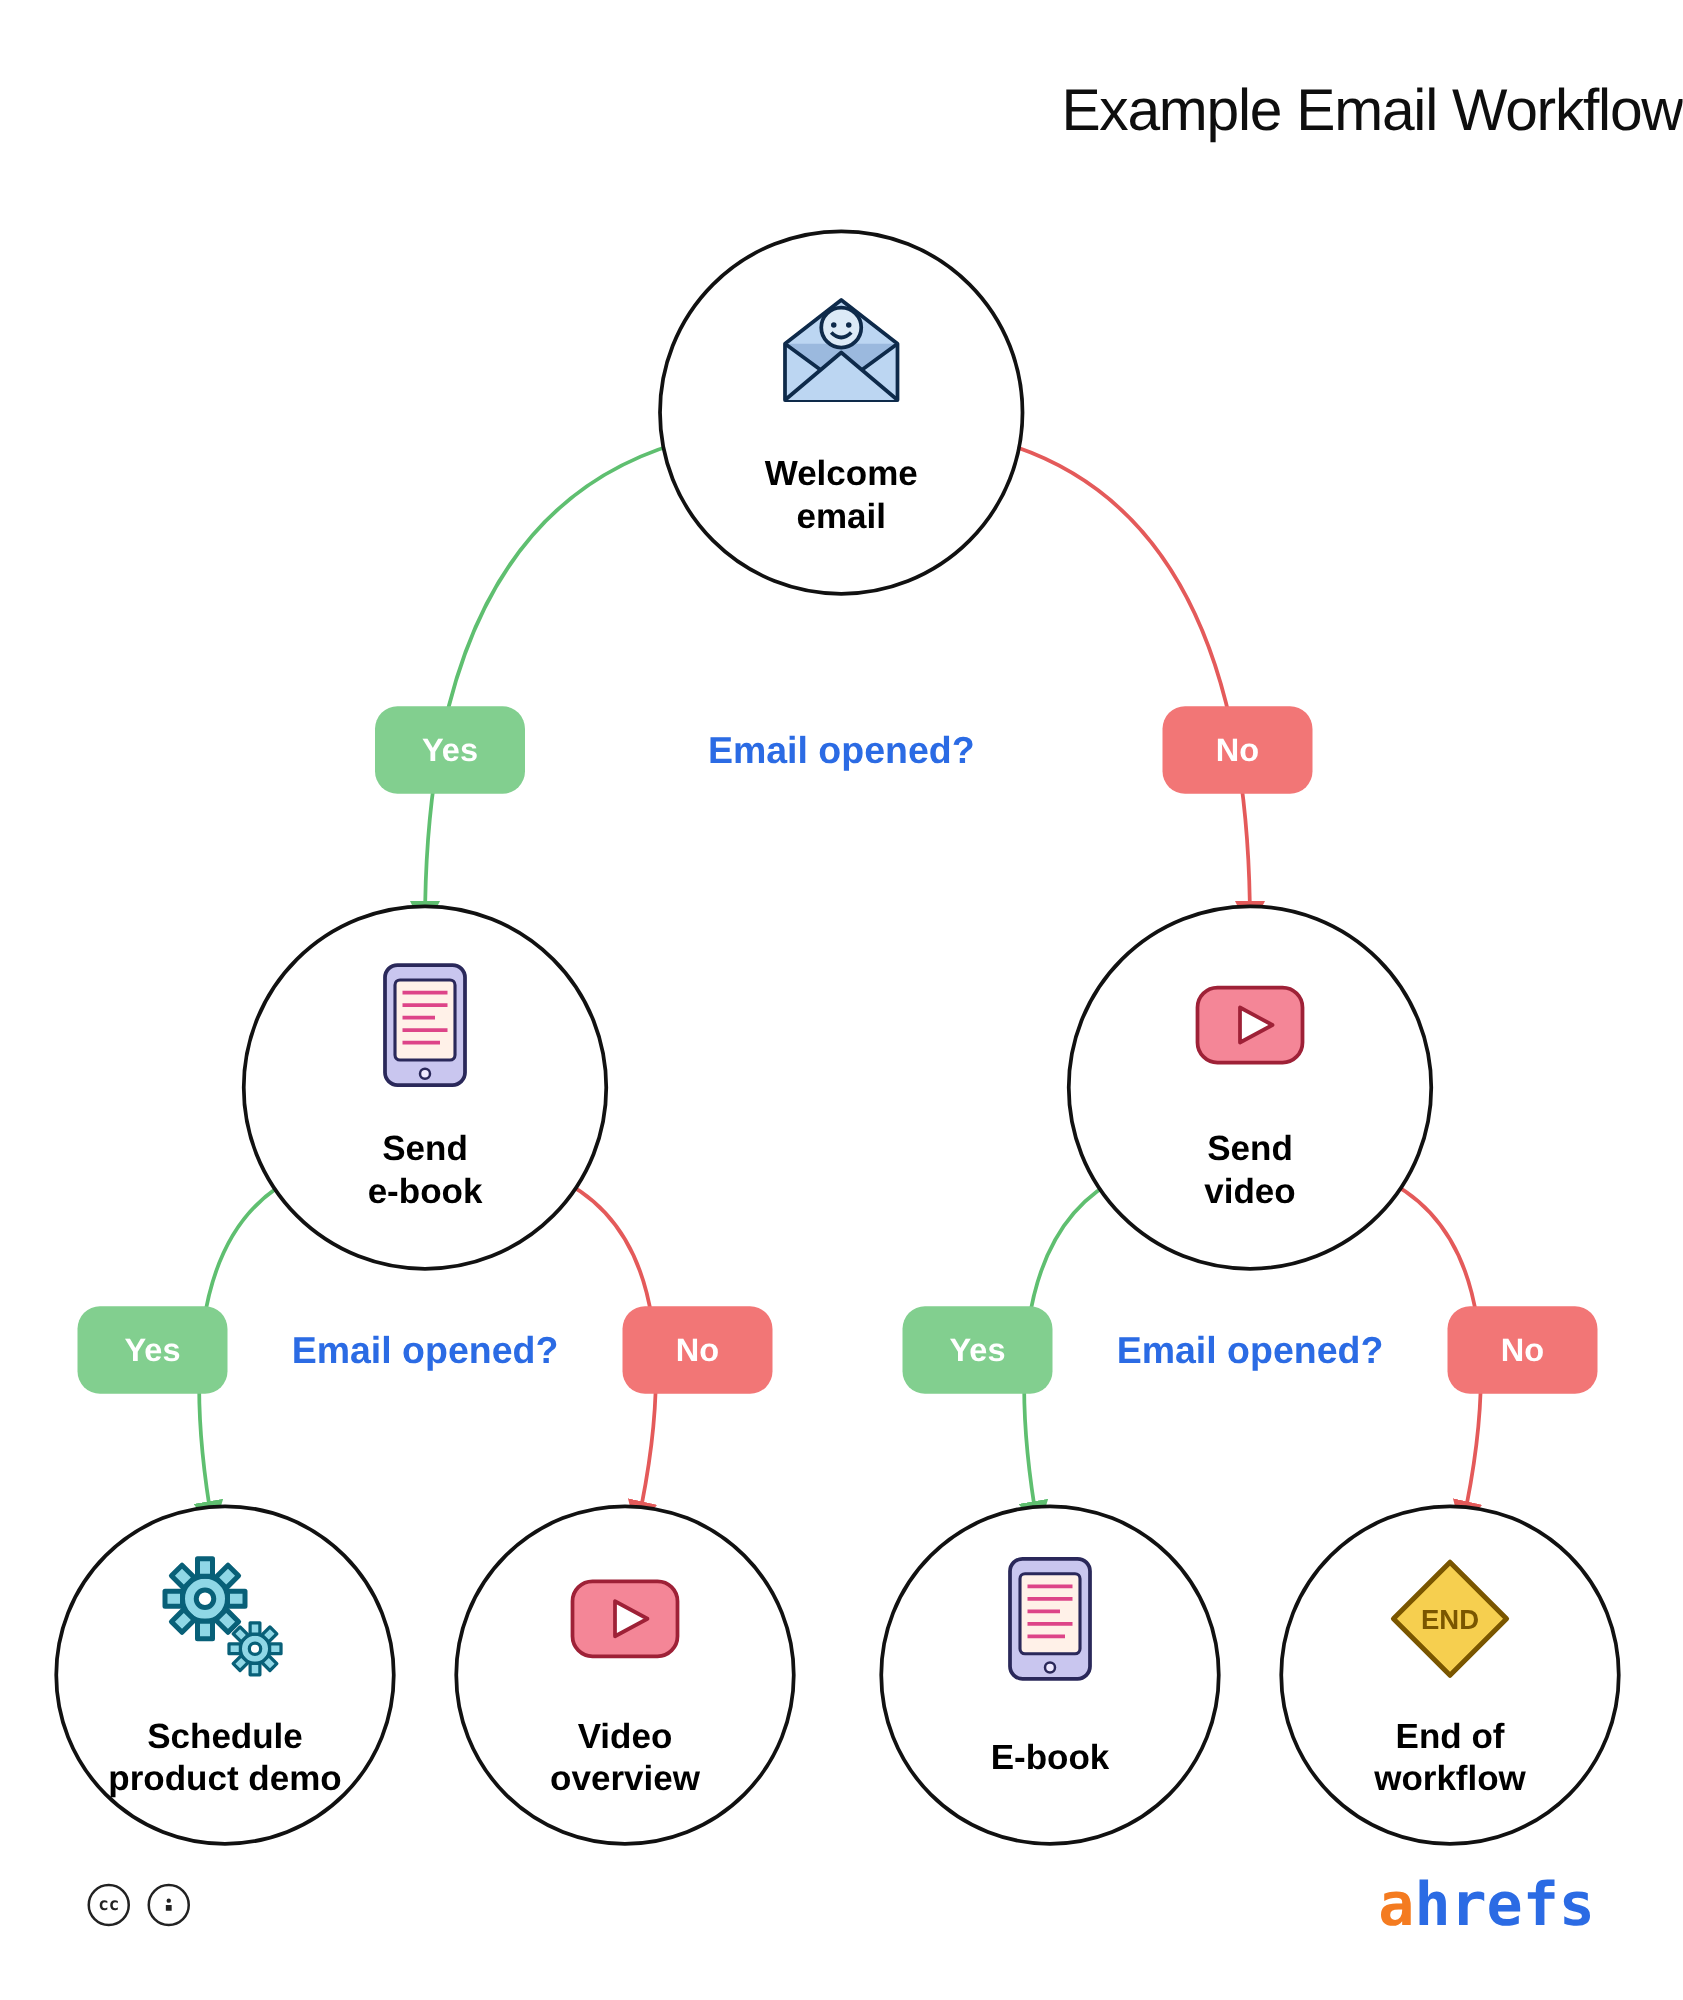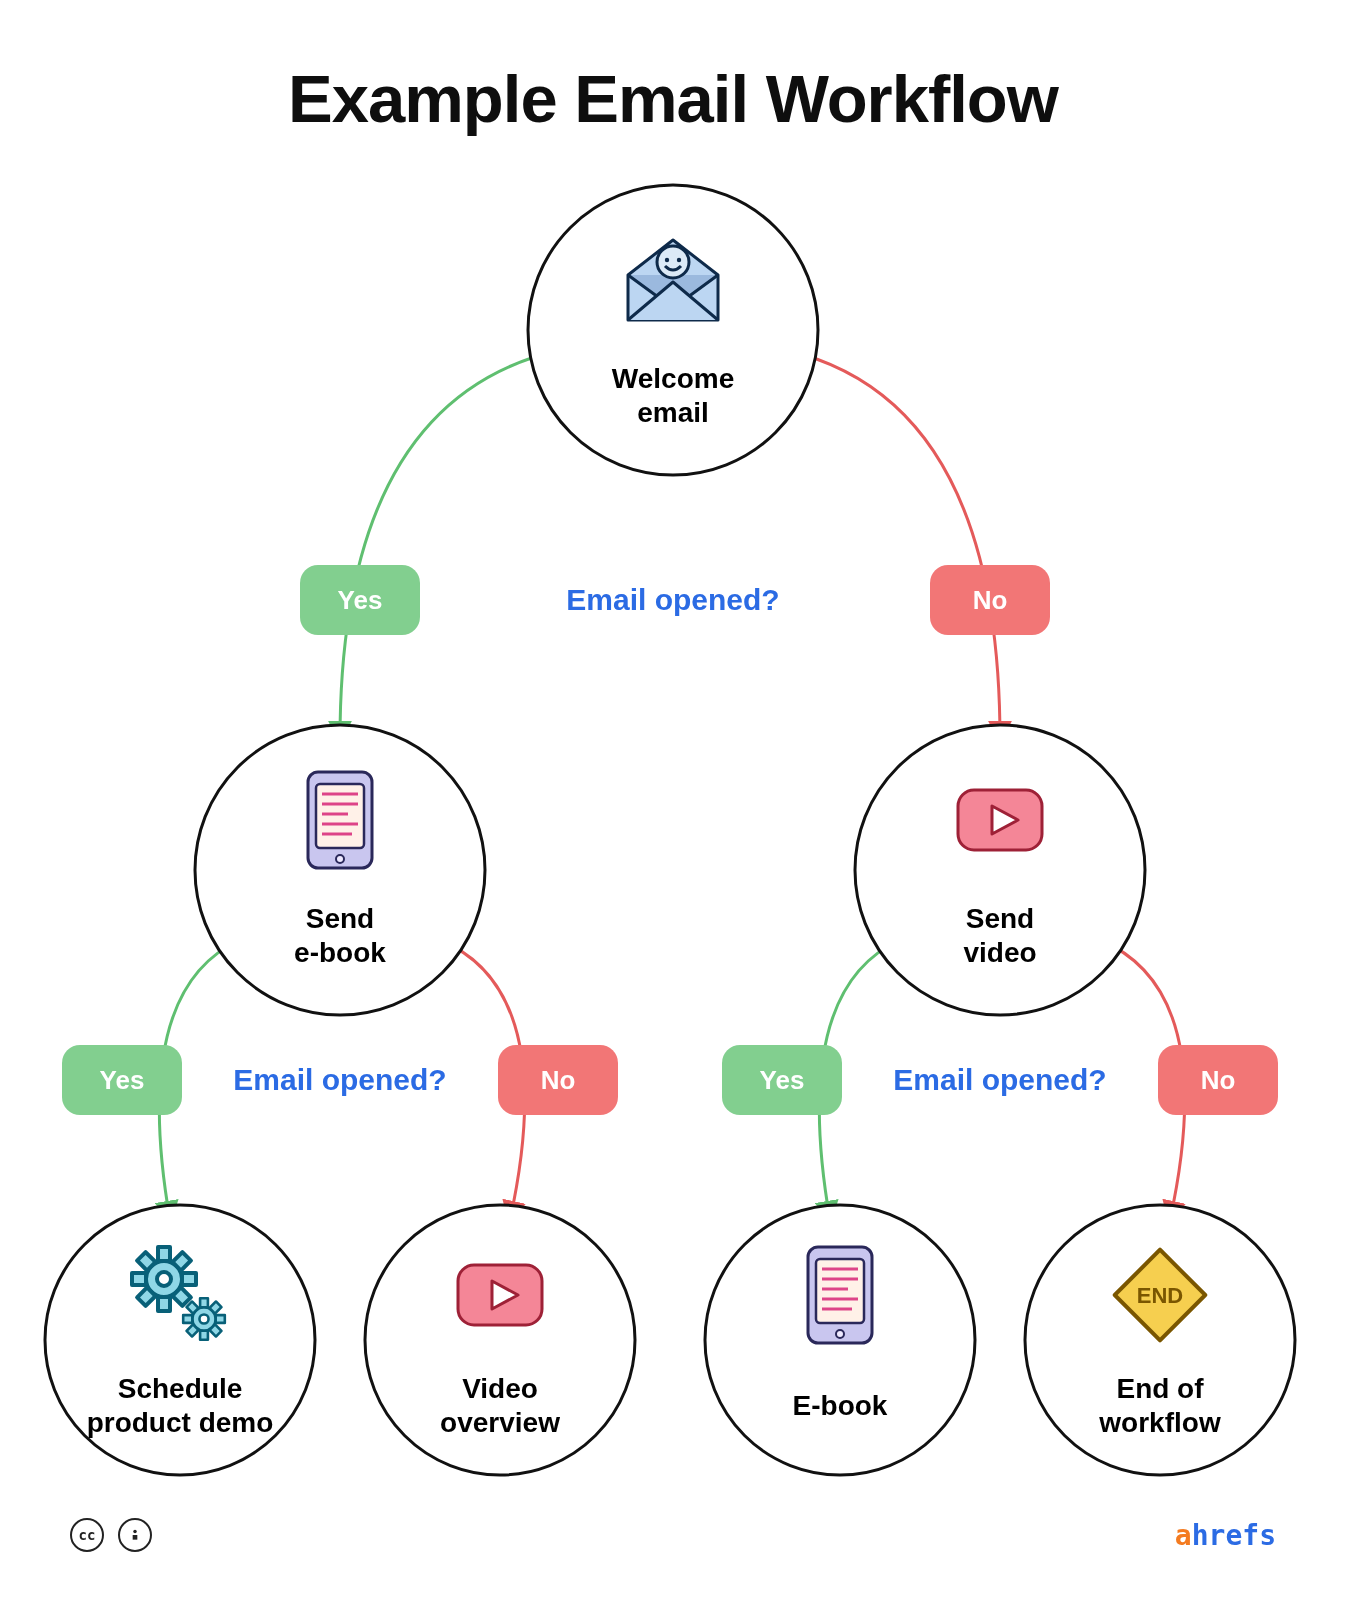--- a/index.html
+++ b/index.html
@@ -1,26 +1,26 @@
 <!DOCTYPE html>
 <html><head>
 <meta charset="utf-8">
 <style>
   html,body{margin:0;padding:0;background:#fff;font-family:"Helvetica Neue",Arial,sans-serif;color:#0e0e0e}
   .page{width:1346px;height:1600px;position:relative;margin:0 auto;background:#fff}
-  .title{width:100%;text-align:center;position:absolute;top:60px;font-size:67px;font-weight:700;letter-spacing:-1px}
+  .title{width:100%;text-align:right;position:absolute;top:60px;font-size:47px;font-weight:400;letter-spacing:-1px}
   svg.diagram{position:absolute;left:0;top:0}
   .node-label{font-size:28px;font-weight:700;text-anchor:middle}
   .decision{font-size:30px;font-weight:700;fill:#2b6be4}
   .pill{rx:18;ry:18}
   .pill-text{font-size:26px;font-weight:700;fill:#fff;text-anchor:middle;dominant-baseline:middle}
   .footer{position:absolute;bottom:48px;left:70px;right:70px;display:flex;align-items:center;justify-content:space-between;font-family:ui-monospace,Menlo,Consolas,monospace;font-size:26px;color:#222}
   .footer .left{display:flex;align-items:center;gap:14px}
   .cc{width:30px;height:30px;border:2px solid #222;border-radius:50%;display:inline-flex;align-items:center;justify-content:center;font-size:14px;font-weight:700}
-  .brand{font-size:28px;font-weight:900;letter-spacing:0}
+  .brand{font-size:48px;font-weight:900;letter-spacing:0}
   .brand .a{color:#f47b20}
   .brand .rest{color:#2b6be4}
 </style>
 </head>
 <body>
 
 <div class="page">
   <div class="title">Example Email Workflow</div>
 
   <svg class="diagram" width="1346" height="1600">

